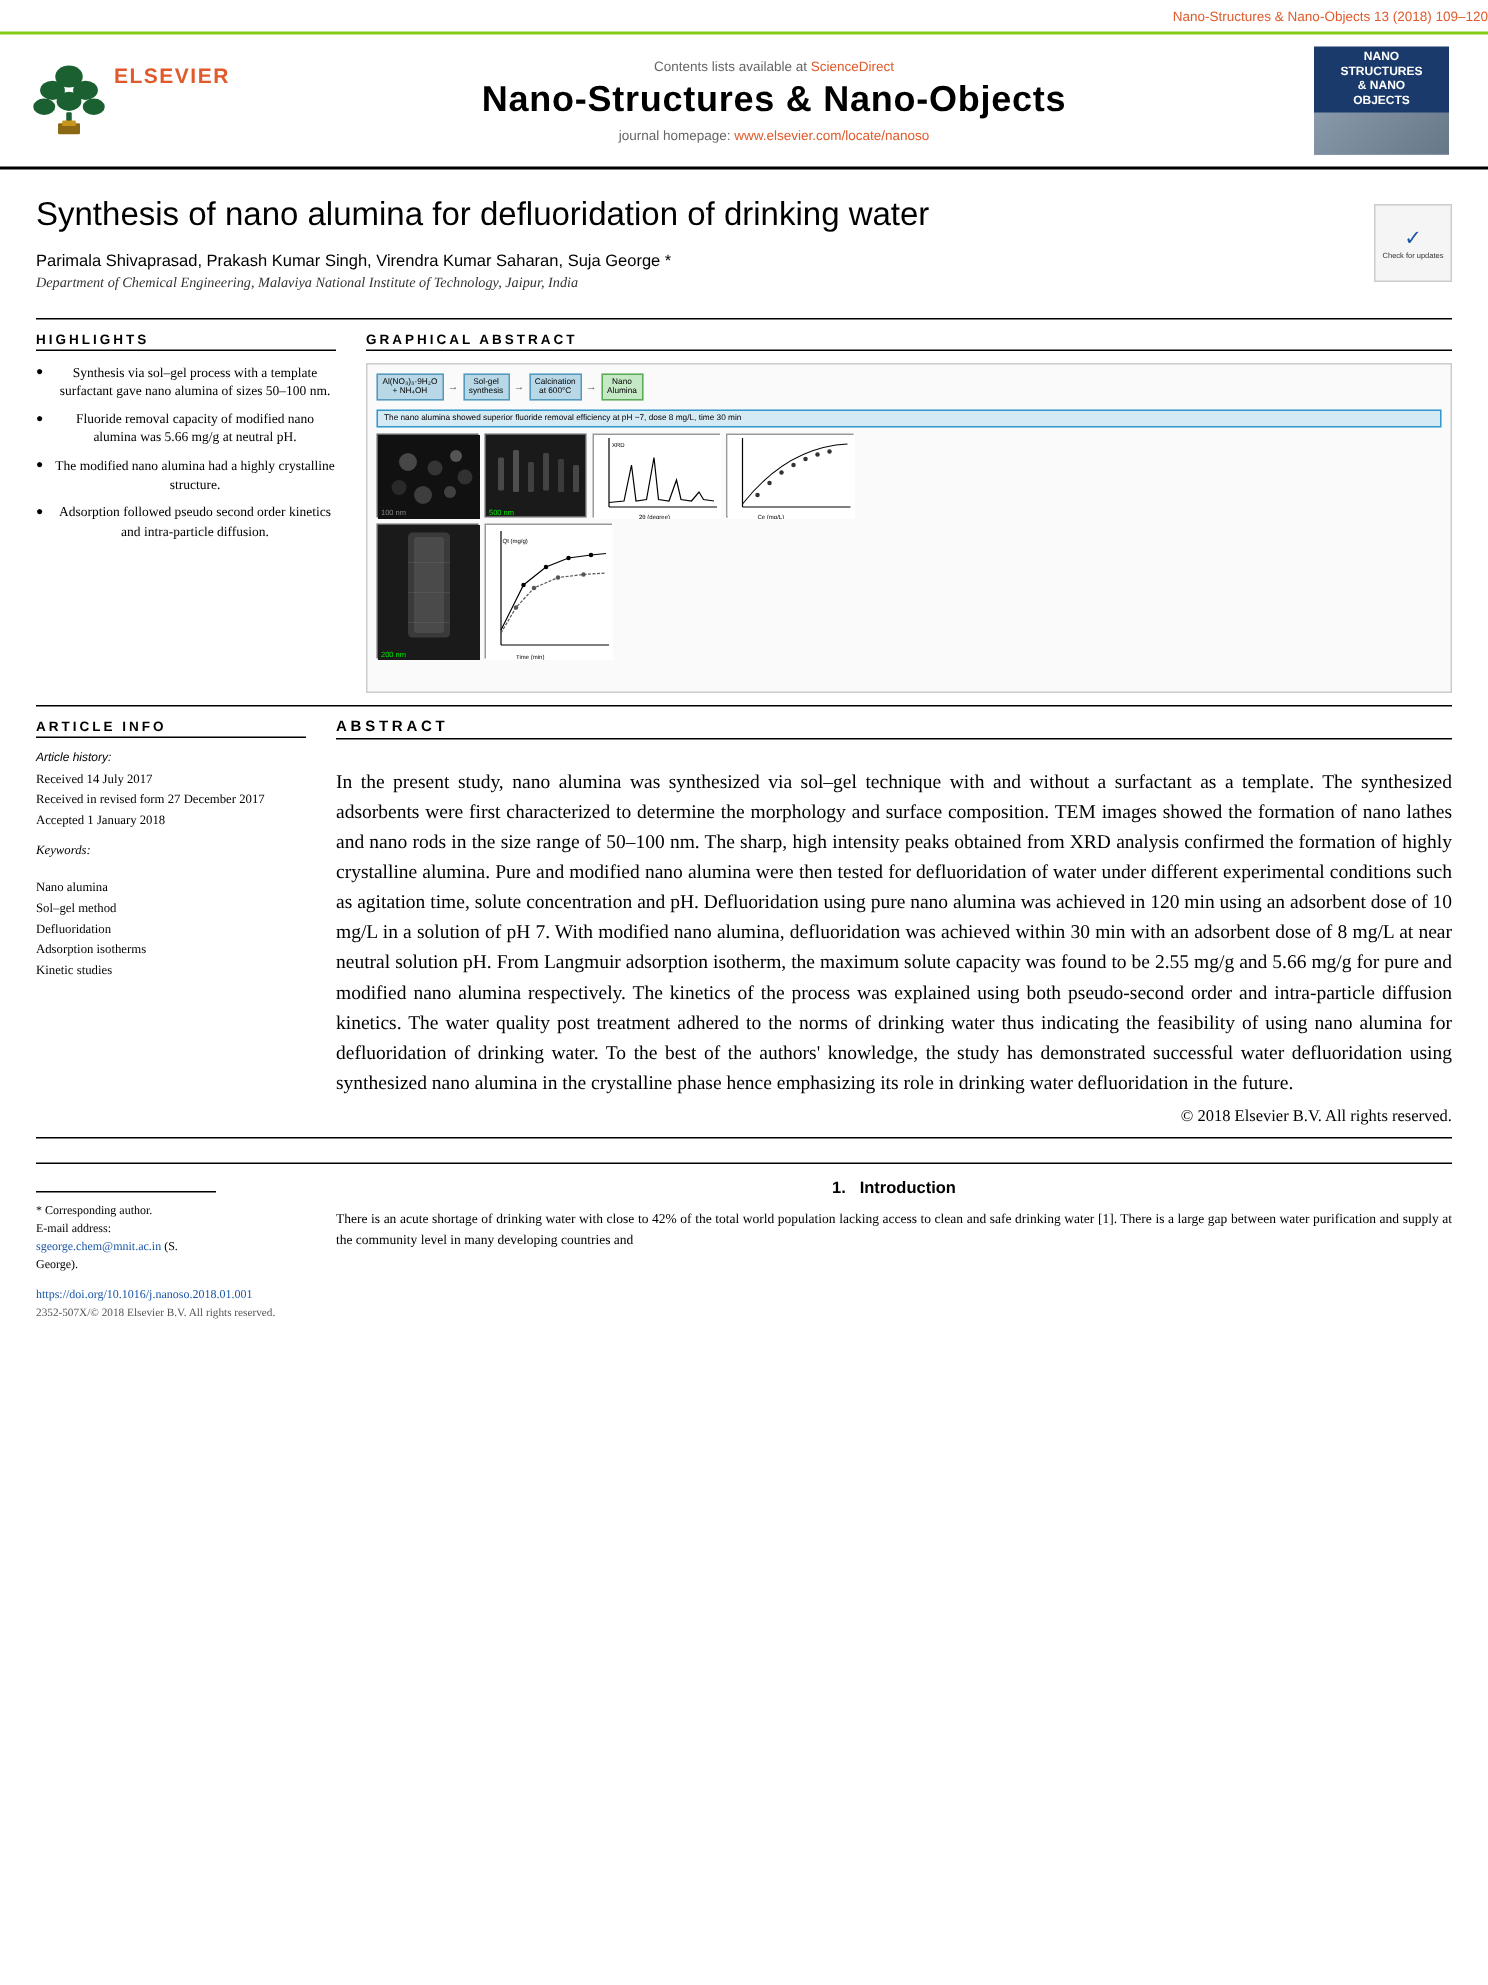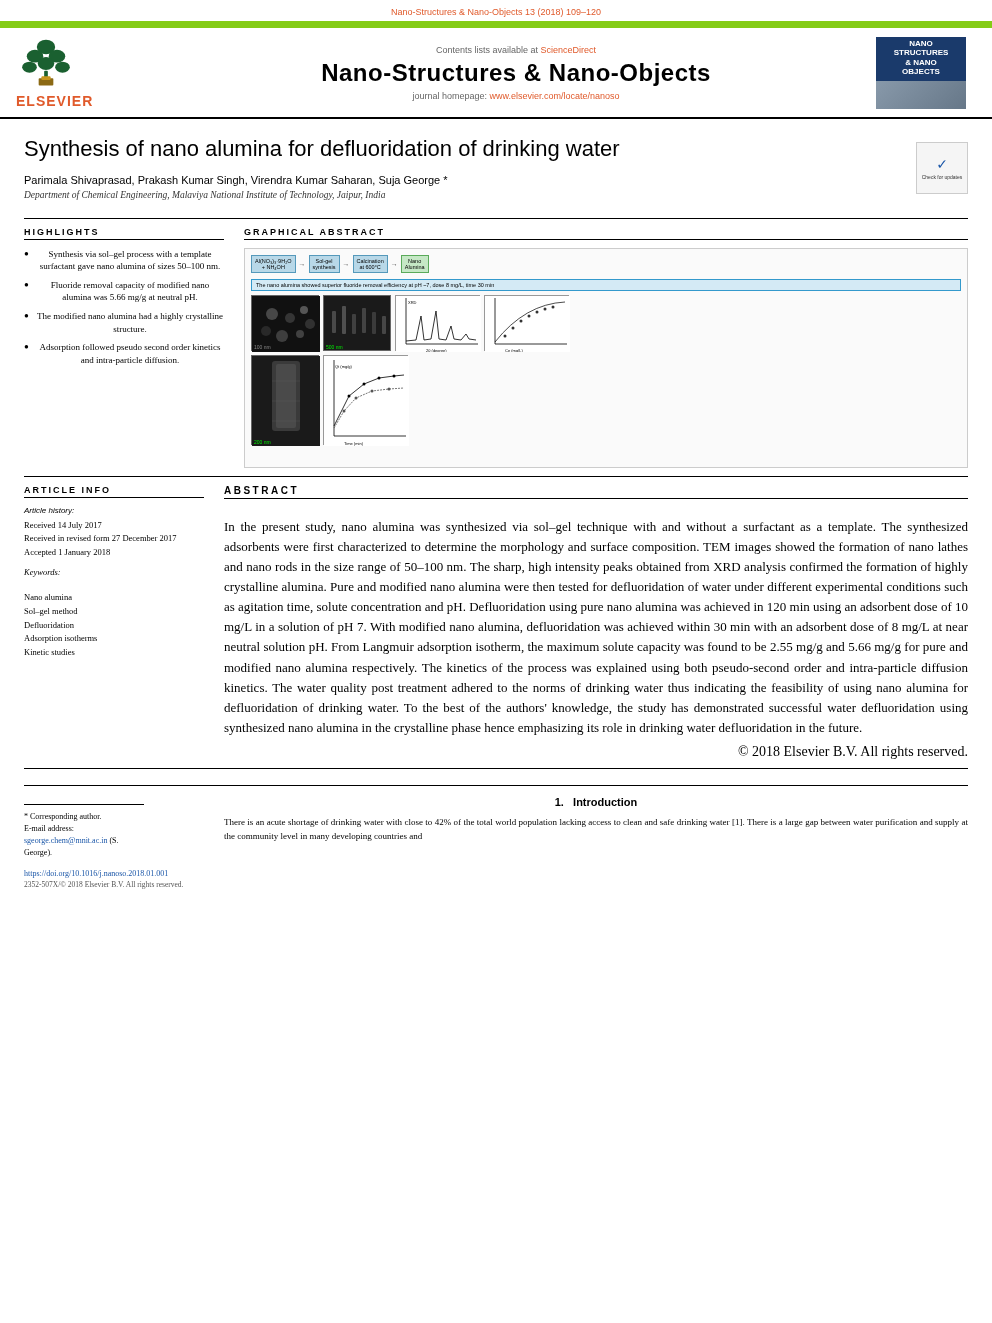--- a/index.html
+++ b/index.html
@@ -11,44 +11,44 @@
       width: 992px;
     }
     .page {
       width: 992px;
       min-height: 1323px;
       background: #fff;
       padding: 0;
     }
     
     .top-bar {
-      text-align: center;
+      text-align: right;
       padding: 6px 0 4px;
-      border-bottom: 7px solid #84cc16;
+      border-bottom: 2px solid #84cc16;
     }
     .top-bar a {
       color: #e05a2b;
       font-size: 9px;
       text-decoration: none;
       font-family: Arial, sans-serif;
     }
     
     .journal-header {
       display: flex;
       align-items: center;
       border-bottom: 2px solid #000;
       padding: 8px 16px;
     }
     .journal-header-left {
       width: 140px;
       flex-shrink: 0;
     }
     .elsevier-logo {
       display: flex;
-      flex-direction: column;
+      flex-direction: row;
       align-items: flex-start;
     }
     .elsevier-tree {
       width: 60px;
       height: 55px;
     }
     .elsevier-text {
       font-size: 14px;
       font-weight: bold;
       color: #e05a2b;
@@ -275,21 +275,21 @@
       padding-bottom: 2px;
       margin-bottom: 18px;
     }
     .abstract-text {
       font-size: 13px;
       color: #000;
       line-height: 1.55;
       text-align: justify;
     }
     .abstract-copyright {
-      font-size: 14px;
+      font-size: 11px;
       color: #000;
       text-align: right;
       margin-top: 6px;
     }
     
     .intro-section {
       margin-top: 16px;
       border-top: 1px solid #000;
       padding-top: 10px;
     }

